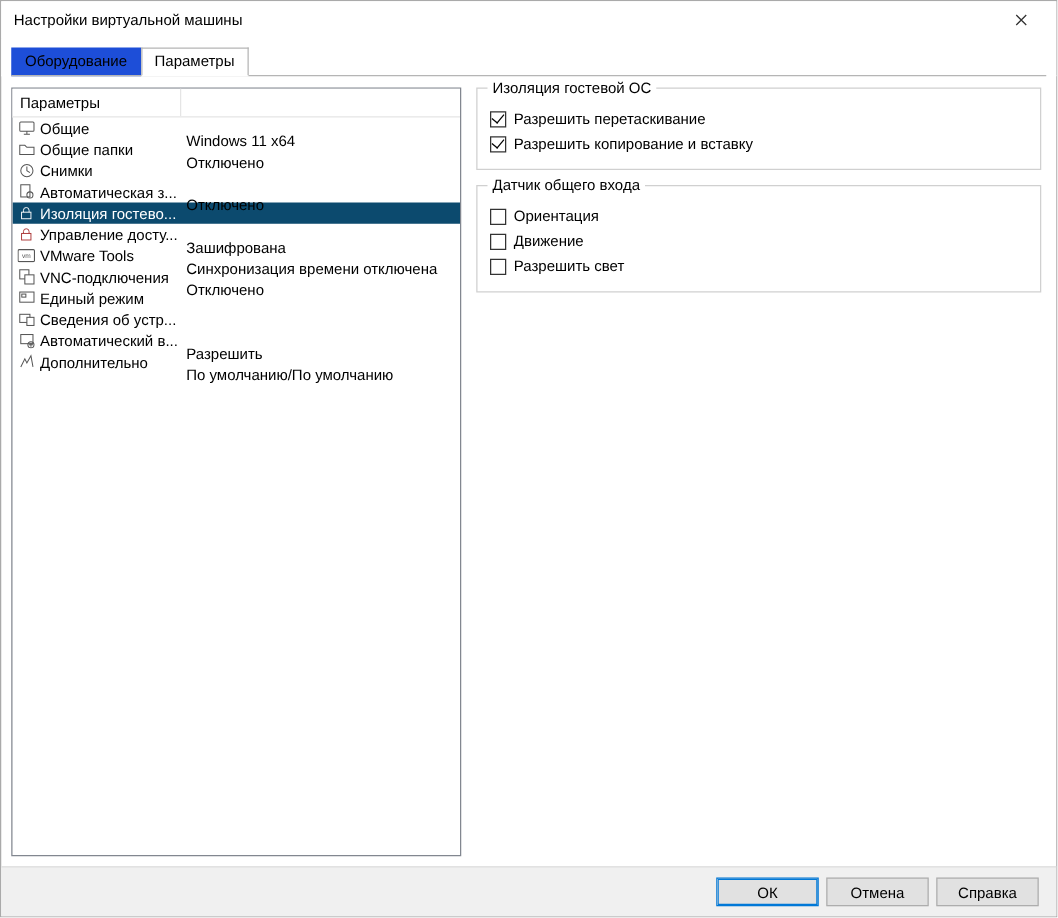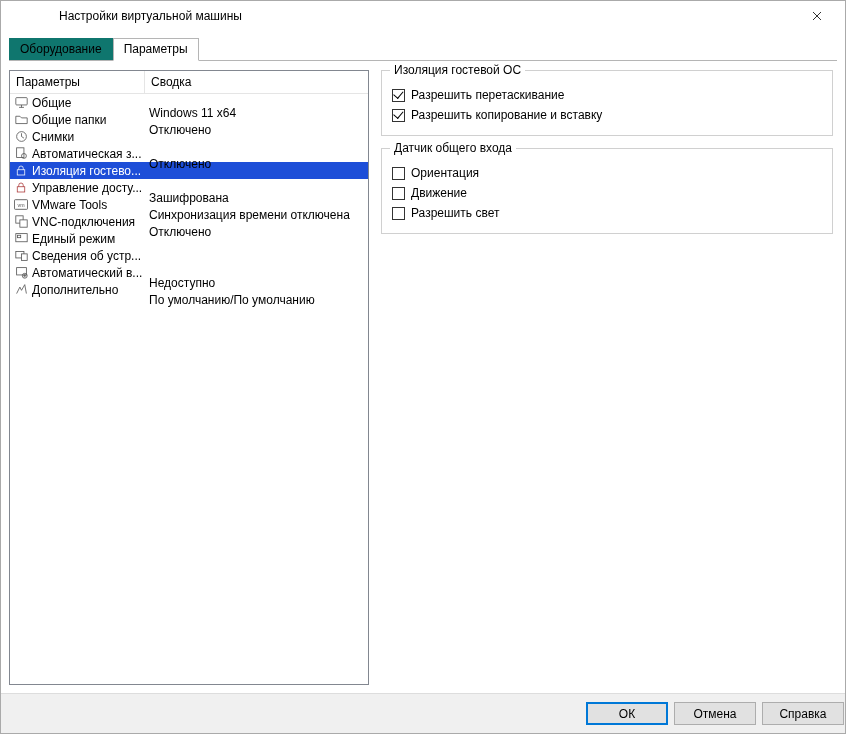--- a/index.html
+++ b/index.html
@@ -18,40 +18,39 @@
     display: flex;
     flex-direction: column;
     background: #fff;
   }
   .titlebar {
     height: 30px;
     display: flex;
     align-items: center;
     padding: 0 8px 0 10px;
     background: #fff;
-    margin-left: 48px;
   }
   .titlebar .title { flex: 1; font-size: 12px; }
   .titlebar .close {
     width: 40px; height: 28px;
     display: flex; align-items: center; justify-content: center;
     font-size: 14px; color: #333;
     cursor: default;
   }
   .tabbar {
     display: flex;
     padding: 6px 8px 0 8px;
     background: #fff;
     border-bottom: 1px solid #fff;
   }
   .tab {
     padding: 3px 10px 4px 10px;
     border: 1px solid transparent;
     border-bottom: none;
-    background: #0f766e;
+    background: #1d4ed8;
     cursor: default;
     position: relative;
     top: 1px;
     font-size: 12px;
   }
   .tab.inactive { color: #000; }
   .tab.active {
     border-color: #b5b5b5;
     background: #fff;
     z-index: 2;
@@ -105,21 +104,21 @@
     overflow: hidden;
   }
   .row .cell-summary {
     flex: 1;
     padding-left: 4px;
     white-space: nowrap;
     overflow: hidden;
     margin-top: 20px;
   }
   .row.selected {
-    background: #1d4ed8;
+    background: #0c4a6e;
     color: #fff;
   }
   .row.selected .ico svg { stroke: #fff; fill: #fff; }
   .ico {
     width: 14px; height: 14px;
     display: inline-flex; align-items: center; justify-content: center;
     flex-shrink: 0;
   }
   .right-pane {
     flex: 1;
@@ -162,21 +161,21 @@
     border-bottom: 1.5px solid #000;
     transform: rotate(-50deg) translate(1px,-1px);
   }
   .footer {
     height: 40px;
     border-top: 1px solid #ddd;
     display: flex;
     align-items: center;
     justify-content: flex-end;
     gap: 6px;
-    padding: 0 1px;
+    padding: 0 14px;
     background: #f0f0f0;
   }
   .btn {
     min-width: 82px;
     height: 23px;
     border: 1px solid #adadad;
     background: #e1e1e1;
     font-size: 12px;
     display: inline-flex;
     align-items: center;
@@ -201,21 +200,20 @@
   <div class="tabbar">
     <div class="tab inactive">Оборудование</div>
     <div class="tab active">Параметры</div>
   </div>
   <div class="tabstrip-border"></div>
 
   <div class="content">
     <div class="left-pane">
       <div class="cols-header">
         <div class="col-name">Параметры</div>
-        <div class="col-summary">Сводка</div>
       </div>
       <div class="list" id="rows">
           <div class="row">
             <div class="cell-name">
               <span class="ico">
                 <svg width="13" height="13" viewBox="0 0 16 16">
                   <rect x="1" y="2" width="14" height="9" rx="1" fill="none" stroke="#555"></rect>
                   <path d="M5 14 h6 M8 11 v3" stroke="#555"></path>
                 </svg>
               </span>
@@ -334,21 +332,21 @@
             <div class="cell-name">
               <span class="ico">
                 <svg width="13" height="13" viewBox="0 0 16 16">
                   <rect x="2" y="2" width="12" height="9" fill="none" stroke="#555"></rect>
                   <circle cx="12" cy="12" r="3" fill="none" stroke="#555"></circle>
                   <path d="M12 10 v4 M10 12 h4" stroke="#555"></path>
                 </svg>
               </span>
               <span>Автоматический в...</span>
             </div>
-            <div class="cell-summary">Недоступно</div>
+            <div class="cell-summary">Разрешить</div>
           </div>
           <div class="row">
             <div class="cell-name">
               <span class="ico">
                 <svg width="13" height="13" viewBox="0 0 16 16">
                   <path d="M2 13 L6 5 L8 9 L12 2 L14 13" fill="none" stroke="#555"></path>
                 </svg>
               </span>
               <span>Дополнительно</span>
             </div>

